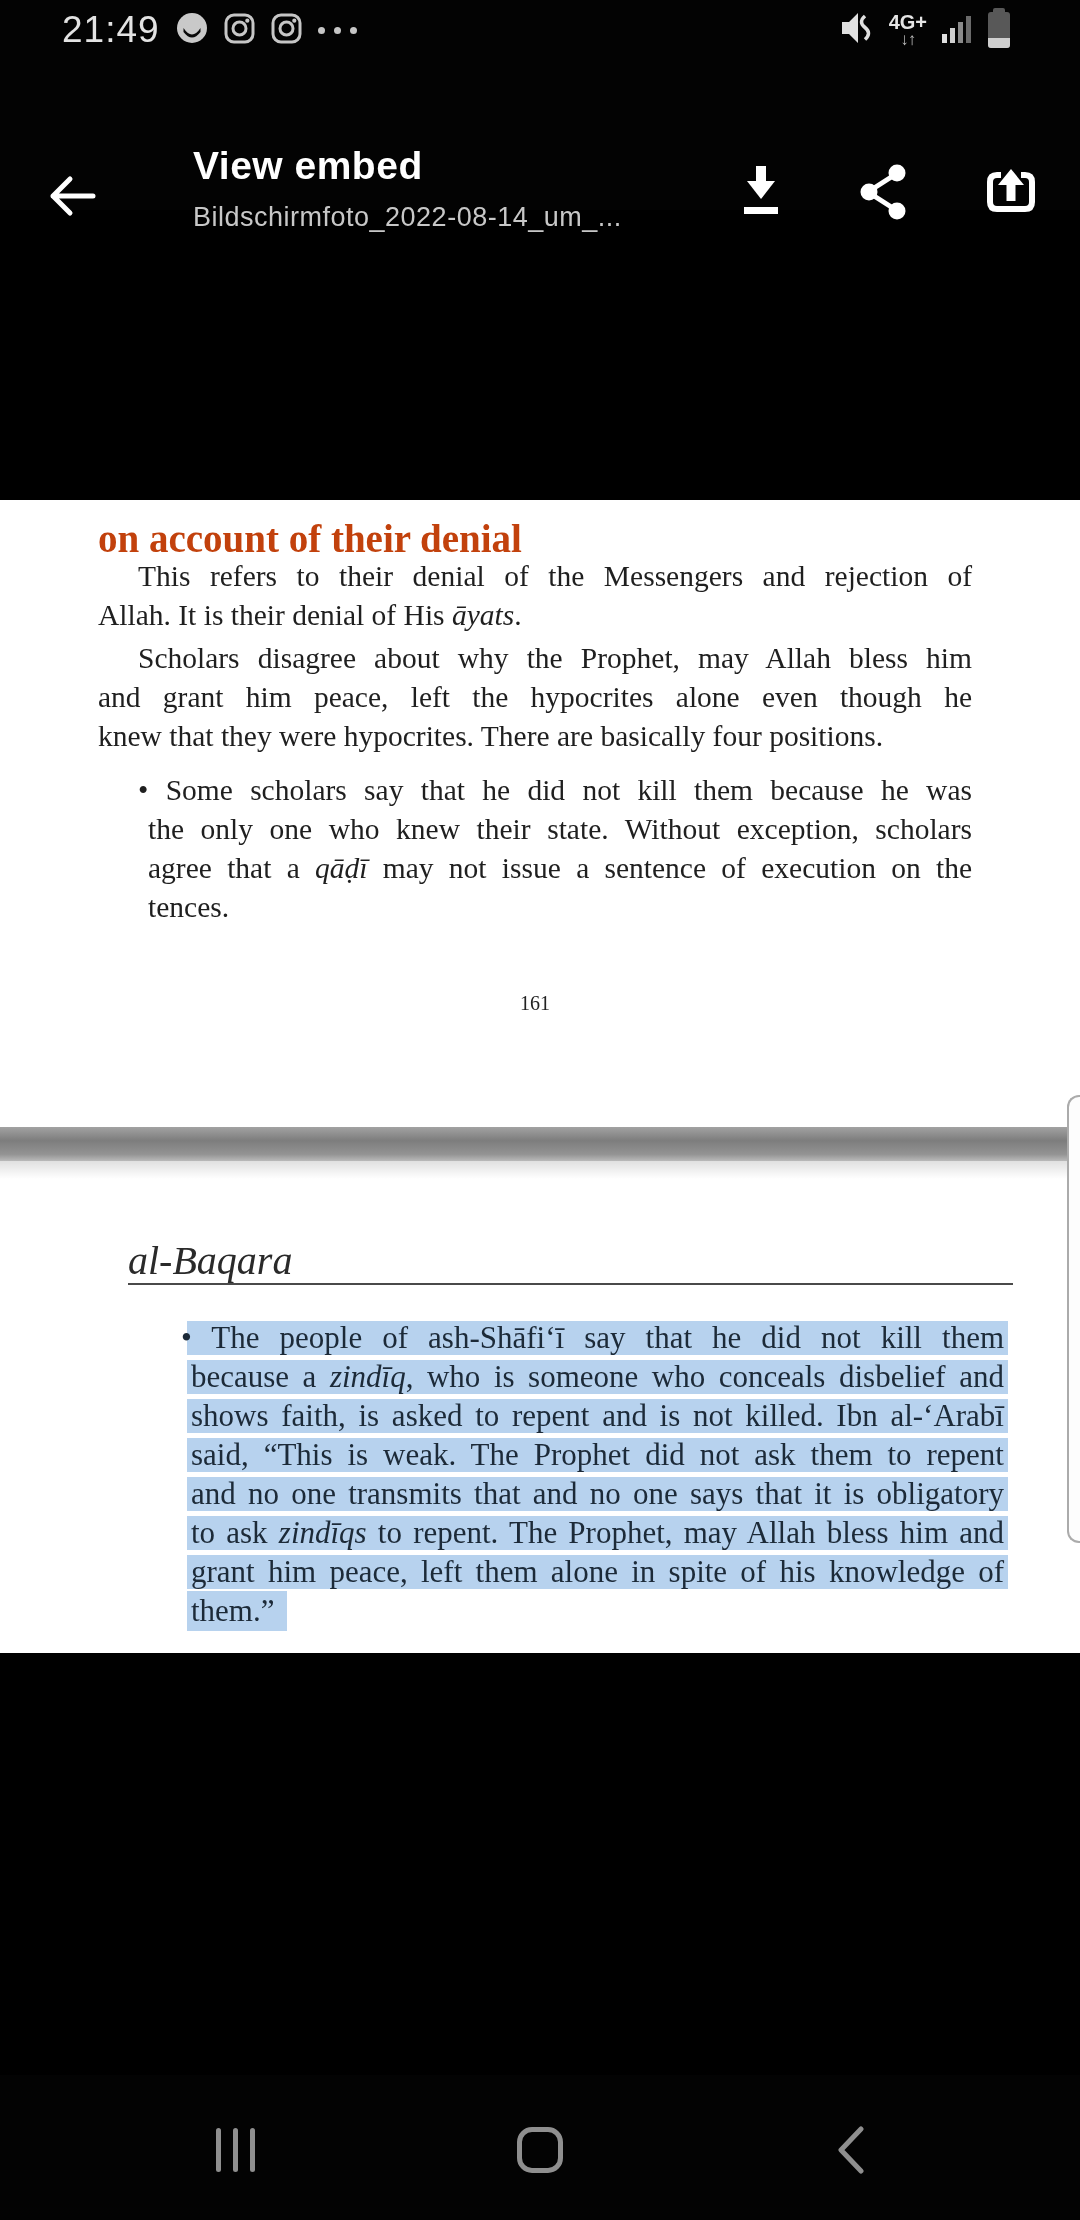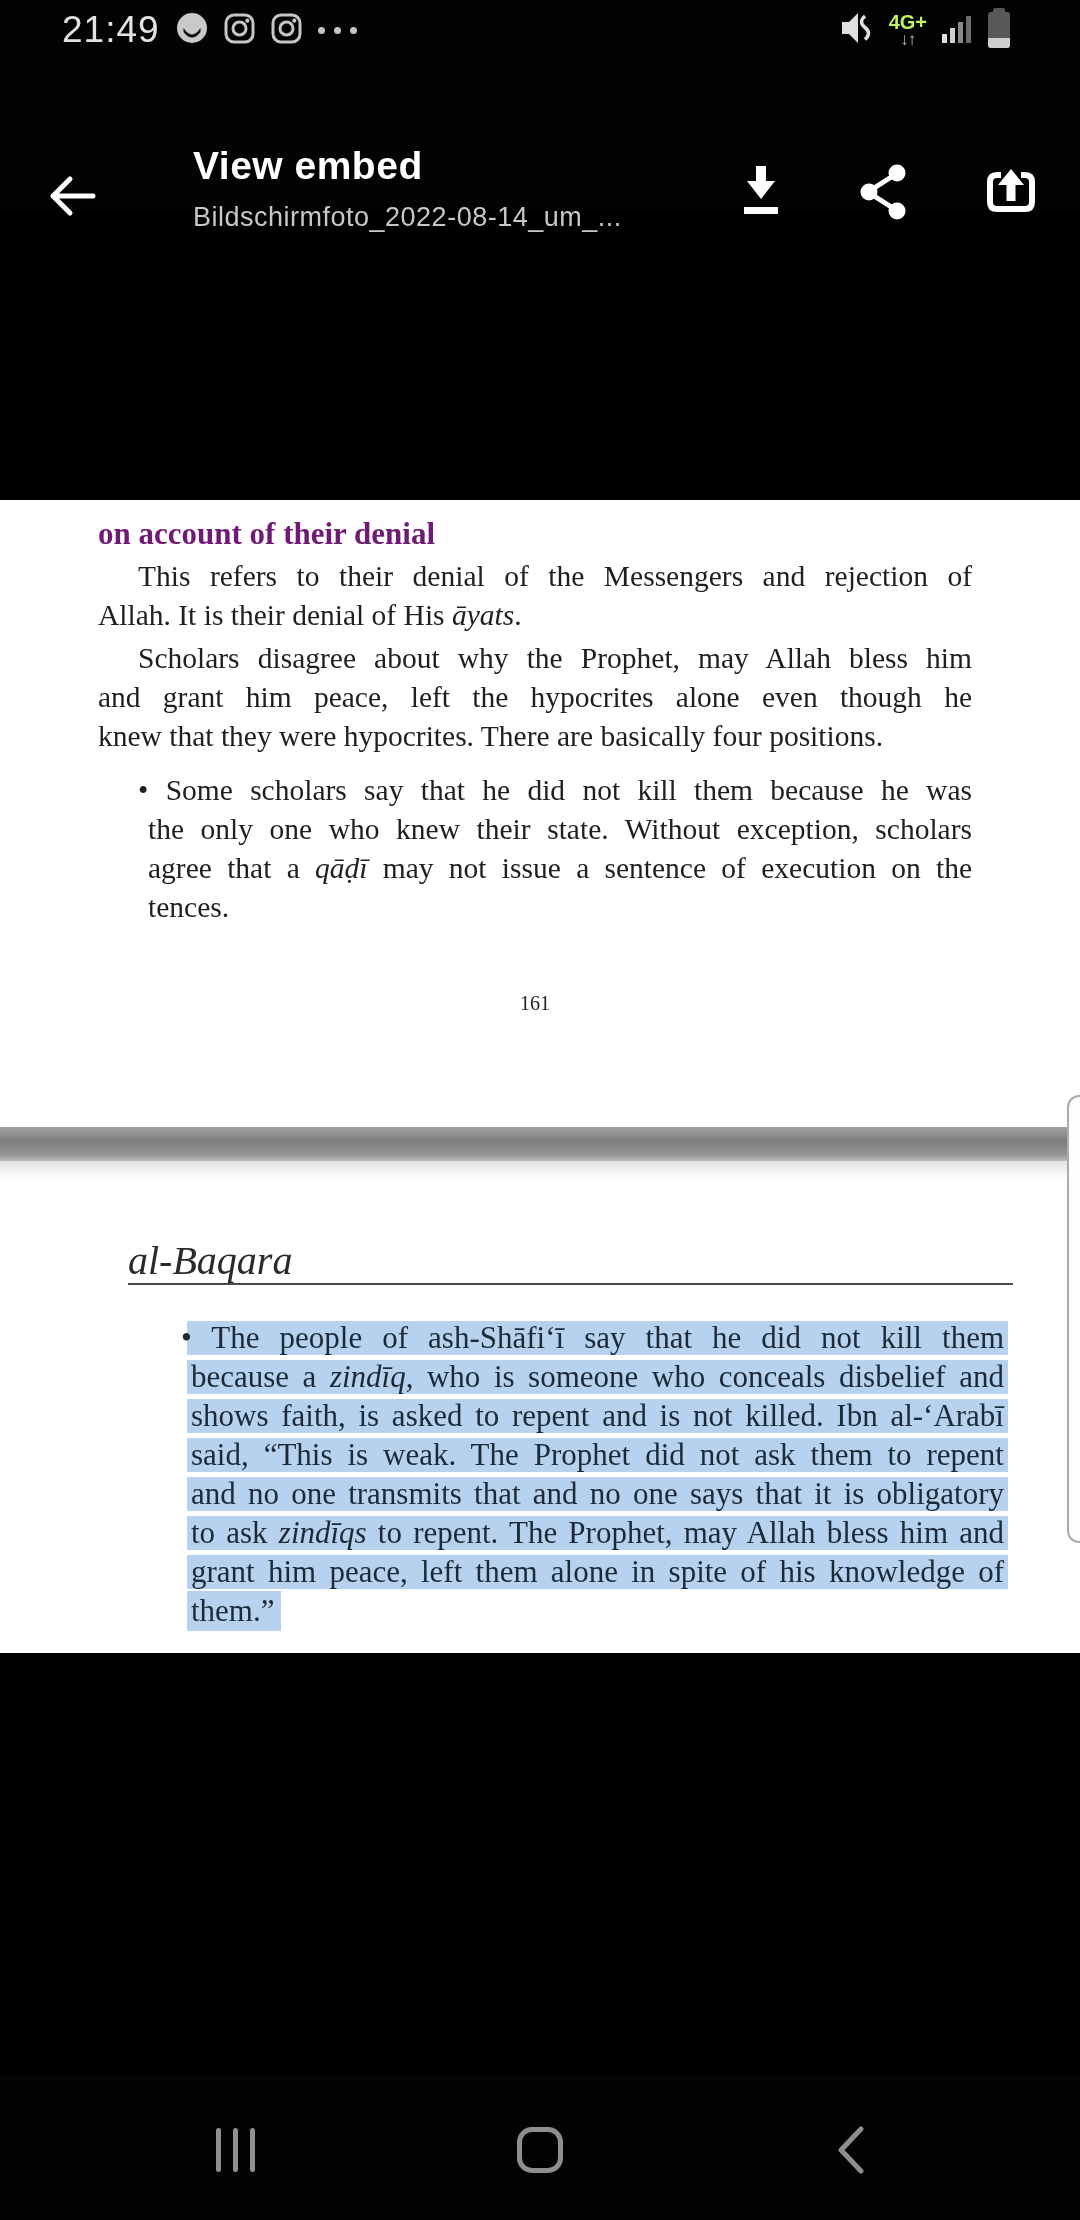--- a/index.html
+++ b/index.html
@@ -7,21 +7,21 @@
     position:relative; width:1080px; height:2220px; background:#000;
     overflow:hidden; font-family:"Liberation Sans", "DejaVu Sans", sans-serif;
   }
 
   
   .status-bar { position:absolute; top:0; left:0; width:1080px; height:60px; background:#030303; }
   .sb-left { position:absolute; left:62px; top:0; height:60px; display:flex; align-items:center; gap:16px; }
   .sb-time { font-size:37px; font-weight:400; color:#e3e3e3; letter-spacing:1px; }
   .sb-right { position:absolute; right:70px; top:0; height:60px; display:flex; align-items:center; gap:15px; }
   .net-block { display:flex; flex-direction:column; align-items:center; line-height:1; }
-  .net-label { font-size:20px; font-weight:bold; color:#bef264;text-align:center; }
+  .net-label { font-size:20px; font-weight:bold; color:#e5e5e5;text-align:center; }
   .net-arrows { font-size:17px; color:#bdbdbd; margin-top:-1px; letter-spacing:-1px; }
   .battery { position:relative; width:22px; height:36px; background:#585858; border-radius:3px; }
   .battery::before { content:""; position:absolute; top:-4px; left:5px; width:12px; height:4px; background:#585858; border-radius:2px 2px 0 0; }
   .battery-fill { position:absolute; bottom:0; left:0; width:100%; height:10px; background:#cfcfcf; border-radius:0 0 3px 3px; }
   .sb-dots { display:flex; gap:9px; }
   .sb-dots i { width:7px; height:7px; border-radius:50%; background:#c6c6c6; }
 
   
   .app-header { position:absolute; top:60px; left:0; width:1080px; height:150px; background:#030303; }
   .back-btn { position:absolute; left:36px; top:100px; width:72px; height:72px; display:flex; align-items:center; justify-content:center; }
@@ -34,40 +34,40 @@
 
   
   .doc-serif { font-family:"Liberation Serif", "DejaVu Serif", serif; color:#1f1f1f; }
   .page1 { position:absolute; left:0; top:500px; width:1080px; height:627px; background:#fff; }
   .page2 { position:absolute; left:0; top:1161px; width:1080px; height:492px; background:#fff; }
   .page2::before { content:""; position:absolute; top:0; left:0; width:100%; height:18px;
                    background:linear-gradient(rgba(0,0,0,0.12), rgba(0,0,0,0)); }
   .separator { position:absolute; left:0; top:1127px; width:1080px; height:34px;
                background:linear-gradient(#a2a2a2, #7d7d7d 40%, #939393 80%, #b9b9b9); }
 
-  .p1-heading { position:absolute; left:98px; top:16px; font-size:31px; font-weight:bold; color:#701a75; }
+  .p1-heading { position:absolute; left:98px; top:16px; font-size:39px; font-weight:bold; color:#c2410c; }
   .text-block { position:absolute; left:98px; width:874px; }
   .p-line { height:39px; line-height:39px; font-size:29.5px; text-align:justify; text-align-last:justify; white-space:nowrap; }
   .p-line.last { text-align-last:left; }
   .p-line.indent { text-indent:40px; }
   .blk-para1 { top:57px; }
   .blk-para2 { top:139px; }
   .blk-bullet1 { left:148px; top:271px; width:824px; }
   .p-line.first-bullet { text-indent:-10px; }
   .page-number { position:absolute; left:98px; top:492px; width:874px; text-align:center; font-size:20px; color:#222; }
 
   .running-header { position:absolute; left:128px; top:76px; font-size:40px; font-style:italic; color:#2a2a2a; }
   .header-rule { position:absolute; left:128px; top:122px; width:885px; height:2px; background:#4a4a4a; }
   .blk-hl { position:absolute; left:187px; top:160px; width:821px; }
   .hl-line { height:34px; line-height:33px; margin-bottom:5px; font-size:31px;
              background:#b7d2ee; color:#1c2a38; padding:0 4px;
              text-align:justify; text-align-last:justify; white-space:nowrap; }
   .hl-line.first-bullet { text-indent:-10px; }
   .hl-line.last { background:none; text-align-last:left; padding:0; }
-  .hl-line.last span, .hl-line.last em { background:#b7d2ee; padding:2px 6px 3px 4px; }
+  .hl-line.last span, .hl-line.last em { background:#b7d2ee; padding:2px 12px 3px 4px; }
 
   .scrollbar { position:absolute; top:1095px; right:0; width:13px; height:448px; box-sizing:border-box;
                background:#fdfdfd; border:2px solid #ababab; border-right:none; border-radius:12px 0 0 12px; }
 
   
   .nav-bar { position:absolute; left:0; bottom:0; width:1080px; height:145px; background:#030303; }
   .nav-recents { position:absolute; left:216px; top:2128px; display:flex; gap:12px; }
   .nav-recents i { width:5px; height:44px; background:#8f8f8f; border-radius:3px; }
   .nav-home { position:absolute; left:517px; top:2127px; width:46px; height:46px; box-sizing:border-box;
               border:5px solid #8f8f8f; border-radius:15px; }

